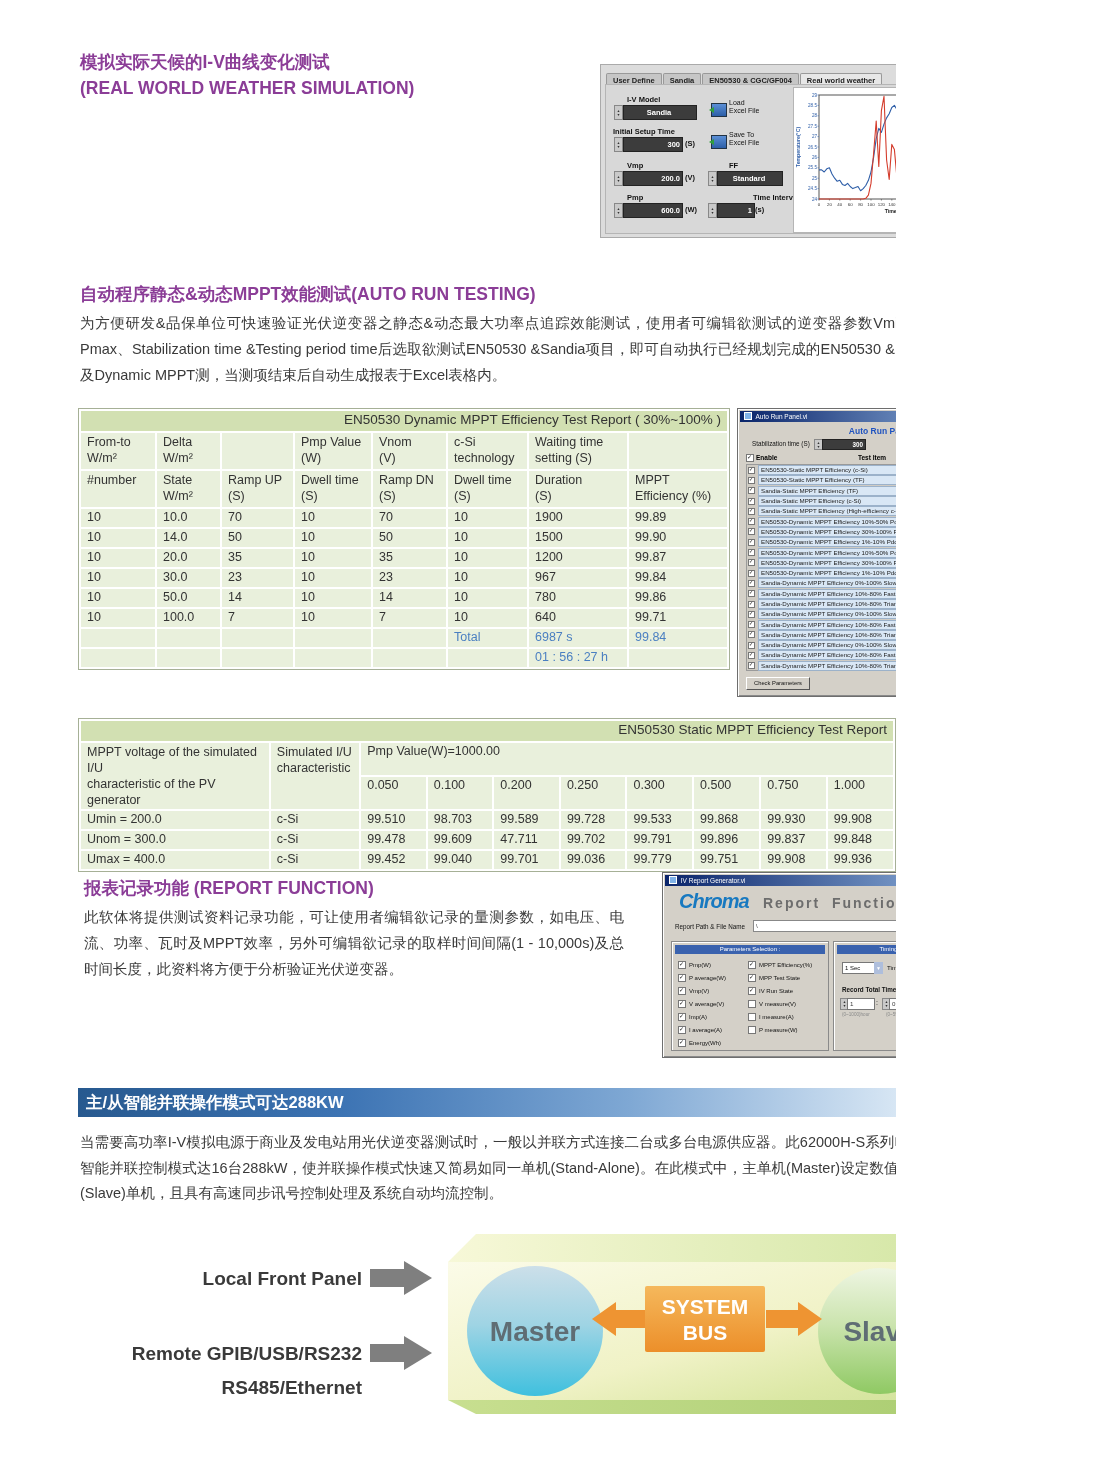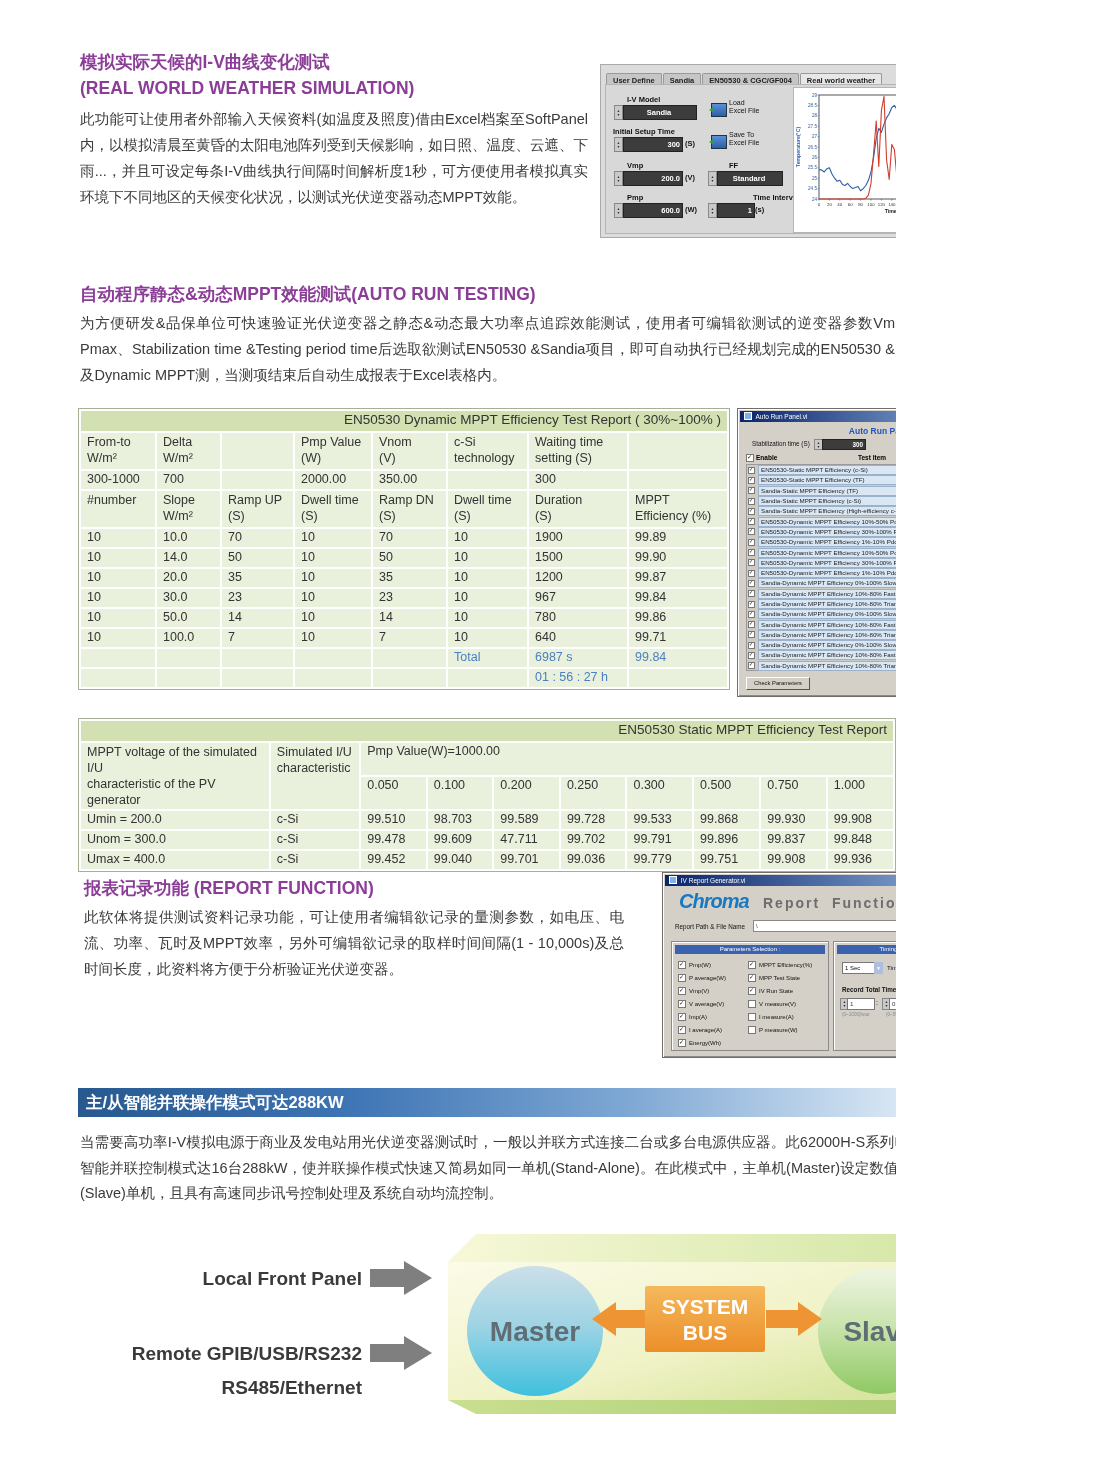--- a/index.html
+++ b/index.html
@@ -73,21 +73,20 @@
           padding-left:8px;background:linear-gradient(90deg,#27598f 0%,#3d74b4 28%,
           #7fa8d4 58%,#d7e6f4 86%,#f4f9fd 100%);}
 </style>
 </head>
 <body>
 
 <div class="page">
 
   <div class="abs h-purple" style="left:80px;top:50px;">模拟实际天候的I-V曲线变化测试</div>
   <div class="abs h-purple" style="left:80px;top:78px;">(REAL WORLD WEATHER SIMULATION)</div>
-  <div class="abs body-text" style="left:80px;top:106px;width:508px;">此功能可让使用者外部输入天候资料(如温度及照度)借由Excel档案至SoftPanel内，以模拟清晨至黄昏的太阳电池阵列受到天候影响，如日照、温度、云遮、下雨...，并且可设定每条I-V曲线执行间隔时间解析度1秒，可方便使用者模拟真实环境下不同地区的天候变化状况，以测试光伏逆变器动态MPPT效能。</div>
 
   <div class="wpanel" style="left:600px;top:64px;width:412px;height:172px;">
     <div class="abs" style="left:5px;top:4px;white-space:nowrap;">
       <span class="wtab">User Define</span><span class="wtab">Sandia</span><span class="wtab">EN50530 &amp; CGC/GF004</span><span class="wtab active">Real world weather</span>
     </div>
     <div class="abs" style="left:4px;top:19px;width:403px;height:148px;background:#d8d8d8;border:1px solid #b5b5b5;"></div>
 
     <div class="wlbl" style="left:26px;top:30px;">I-V Model</div>
     <span class="spin" style="left:13px;top:40px;"></span>
     <div class="wfield darkfield" style="left:22px;top:40px;width:70px;text-align:center;">Sandia</div>
@@ -236,32 +235,22 @@
 (W)</td>
             <td class="hd">Vnom
 (V)</td>
             <td class="hd">c-Si
 technology</td>
             <td class="hd">Waiting time
 setting (S)</td>
             <td class="hd"></td>
           </tr>
           <tr>
-            <td class="c">300-1000</td>
-            <td class="c">700</td>
-            <td class="c"></td>
-            <td class="c">2000.00</td>
-            <td class="c">350.00</td>
-            <td class="c"></td>
-            <td class="c">300</td>
-            <td class="c"></td>
-          </tr>
-          <tr>
             <td class="hd">#number</td>
-            <td class="hd">Slope
+            <td class="hd">State
 W/m²</td>
             <td class="hd">Ramp UP
 (S)</td>
             <td class="hd">Dwell time
 (S)</td>
             <td class="hd">Ramp DN
 (S)</td>
             <td class="hd">Dwell time
 (S)</td>
             <td class="hd">Duration

